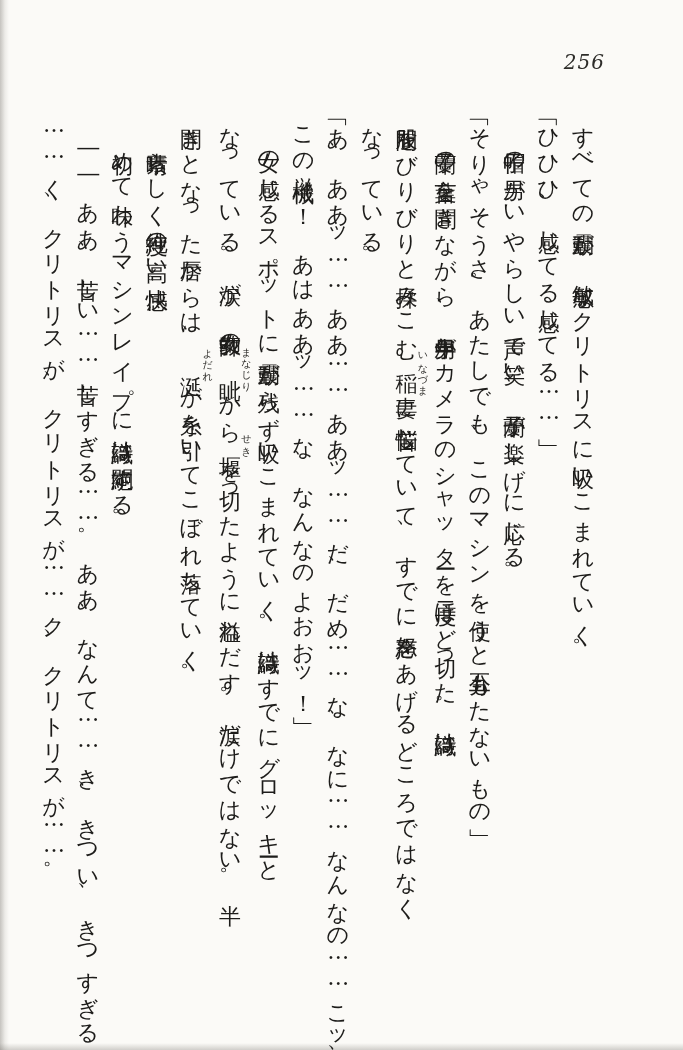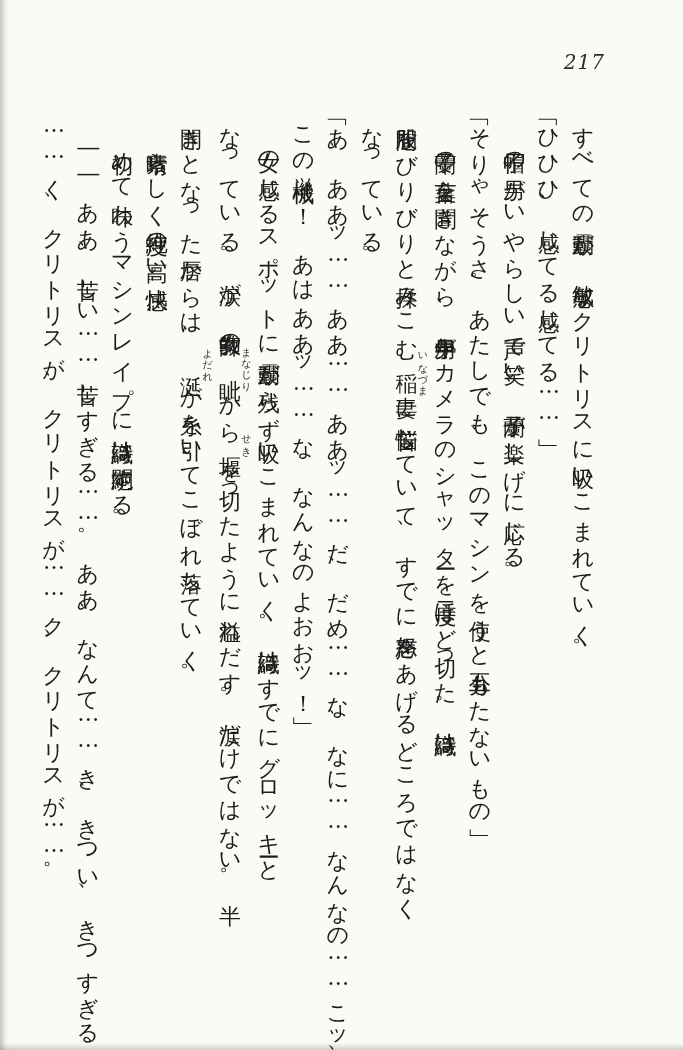--- a/index.html
+++ b/index.html
@@ -75,21 +75,21 @@
     letter-spacing: 0;
     color: #2a2926;
   }
 </style>
 </head>
 <body>
 
 <div class="page">
   <div class="edge-left"></div>
   <div class="edge-bottom"></div>
-  <div class="page-number">217</div>
+  <div class="page-number">256</div>
   <div class="text-block" id="text-block">
       <p class="line">すべての震動が、敏感なクリトリスに吸いこまれていく。</p>
       <p class="line">「ひひひ、感じてる感じてる……」</p>
       <p class="line indent">帽子の男がいやらしい声で笑い、蘭子が楽しげに応じる。</p>
       <p class="line">「そりゃそうさ。あたしでも、このマシンを使うと五分もたないもの」</p>
       <p class="line indent">蘭子の言葉を聞きながら、中年男がカメラのシャッターを二度ほど切った。詩織は</p>
       <p class="line">股間をびりびりと揉みこむ<ruby>稲妻<rt>いなづま</rt></ruby>に苦悩していて、すでに怒声をあげるどころではなく</p>
       <p class="line">なっている。</p>
       <p class="line">「あ、ああッ……ああ……ああッ……だ、だめ……な、なに……なんなの……こッ、</p>
       <p class="line">この機械ッ！　あはああッ……な、なんなのよおおッ！」</p>

